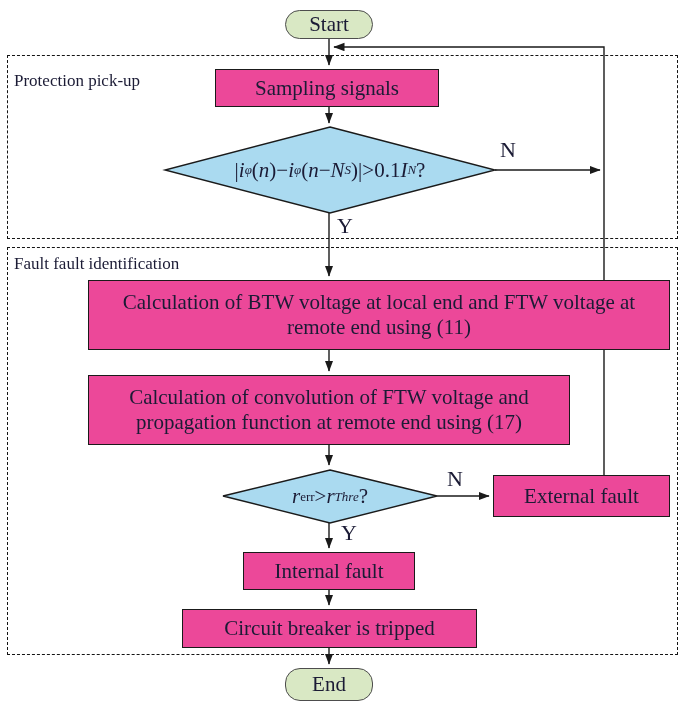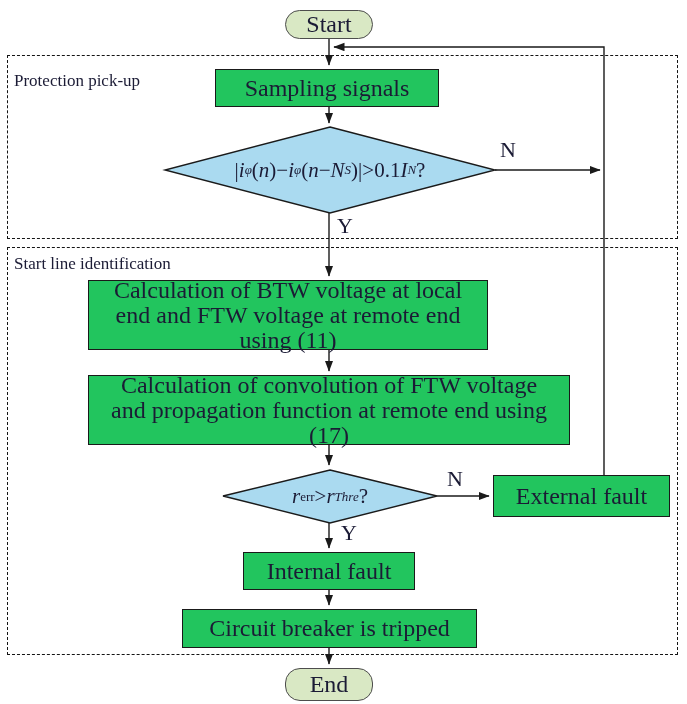--- a/index.html
+++ b/index.html
@@ -4,39 +4,39 @@
 <style>
   html,body{margin:0;padding:0;background:#ffffff;}
   #figure{
     position:relative;width:687px;height:704px;background:#ffffff;
     font-family:"Liberation Serif","DejaVu Serif",serif;color:#1b1b35;overflow:hidden;
   }
   .dashed-group{position:absolute;border:1.5px dashed #141414;box-sizing:border-box;background:transparent;}
   .group-label{position:absolute;font-size:17px;line-height:25px;color:#1b1b35;}
   svg.wires{position:absolute;left:0;top:0;z-index:1;}
   .node{position:absolute;z-index:2;display:flex;align-items:center;justify-content:center;
-        text-align:center;box-sizing:border-box;font-size:24px;line-height:25px;color:#1b1b35;}
-  .process{background:#22c55e;border:1.4px solid #1a1a1a;}
+        text-align:center;box-sizing:border-box;font-size:21px;line-height:25px;color:#1b1b35;}
+  .process{background:#ec4899;border:1.4px solid #1a1a1a;}
   .terminal{background:#d9e8c4;border:1.5px solid #4d4d4d;border-radius:15px;}
   .diamond-text{position:absolute;z-index:2;display:flex;align-items:center;justify-content:center;
         text-align:center;font-size:21px;color:#1b1b35;}
   .edge-label{position:absolute;z-index:3;font-size:22px;color:#1b1b35;}
   sub{font-size:0.62em;line-height:0;}
   .it{font-style:italic;}
 </style>
 </head>
 <body>
 
 <div id="figure">
 
   <div class="dashed-group" style="left:7px;top:55px;width:671px;height:184px"></div>
   <div class="dashed-group" style="left:7px;top:247px;width:671px;height:408px"></div>
 
   <div class="group-label" style="left:14px;top:68px">Protection pick-up</div>
-  <div class="group-label" style="left:14px;top:251px">Start line identification</div>
+  <div class="group-label" style="left:14px;top:251px">Fault fault identification</div>
 
   <svg class="wires" width="687" height="704" viewBox="0 0 687 704">
     <defs>
       <marker id="arr" markerWidth="9" markerHeight="8" refX="7.5" refY="3" orient="auto">
         <path d="M0,0 L8,3 L0,6 z" fill="#1a1a1a"></path>
       </marker>
     </defs>
     <g stroke="#1a1a1a" stroke-width="1.4" fill="none">
       <path d="M329,39 L329,65" marker-end="url(#arr)"></path>
       <path d="M604,475 L604,47 L334,47" marker-end="url(#arr)"></path>
@@ -59,21 +59,21 @@
   <div class="node terminal" style="left:285px;top:10px;width:88px;height:29px">
     <span>Start</span>
   </div>
   <div class="node terminal" style="left:285px;top:668px;width:88px;height:33px">
     <span>End</span>
   </div>
 
   <div class="node process" style="left:215px;top:69px;width:224px;height:38px">
     <span>Sampling signals</span>
   </div>
-  <div class="node process" style="left:88px;top:280px;width:400px;height:70px;padding:2px 14px">
+  <div class="node process" style="left:88px;top:280px;width:582px;height:70px;padding:2px 14px">
     <span>Calculation of BTW voltage at local end and FTW voltage at remote end using (11)</span>
   </div>
   <div class="node process" style="left:88px;top:375px;width:482px;height:70px;padding:2px 14px">
     <span>Calculation of convolution of FTW voltage and propagation function at remote end using (17)</span>
   </div>
   <div class="node process" style="left:243px;top:552px;width:172px;height:38px">
     <span>Internal fault</span>
   </div>
   <div class="node process" style="left:493px;top:475px;width:177px;height:42px">
     <span>External fault</span>

